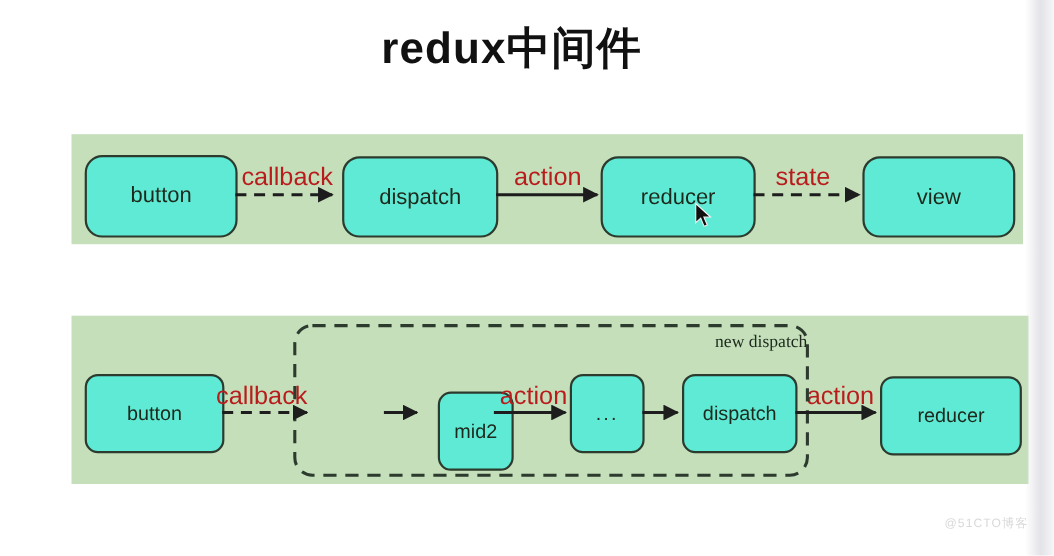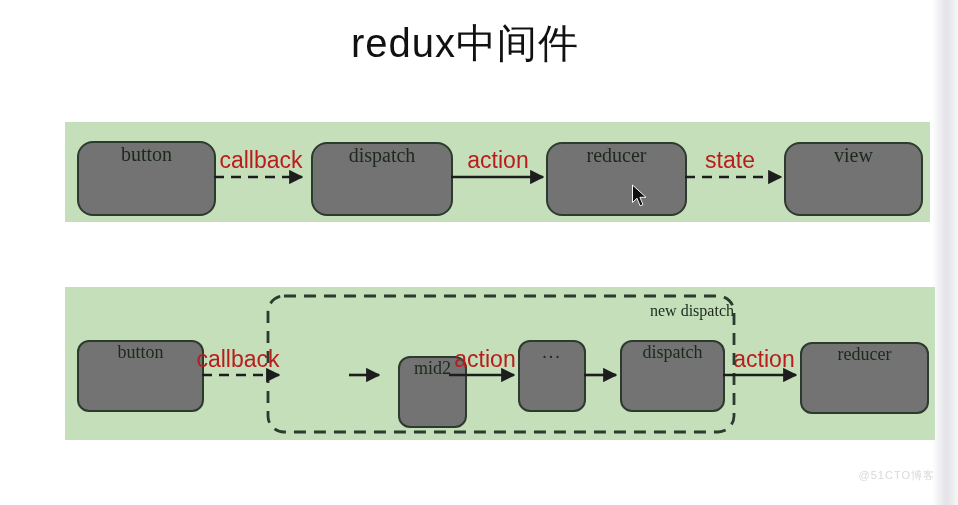--- a/index.html
+++ b/index.html
@@ -1,26 +1,26 @@
 <!DOCTYPE html>
 <html><head>
 <meta charset="utf-8">
 <style>
   html,body{margin:0;padding:0;}
   body{width:958px;height:505px;background:#ffffff;overflow:hidden;position:relative;
        font-family:"Liberation Sans","DejaVu Sans",sans-serif;}
   #stage{position:absolute;left:0;top:0;width:958px;height:505px;}
   .page-title{position:absolute;left:0;top:16px;width:930px;text-align:center;
-      font-size:40px;font-weight:400;color:#111;letter-spacing:1px;}
+      font-size:40px;font-weight:700;color:#111;letter-spacing:1px;}
   .panel{position:absolute;background:#c4dfba;}
   #panel-top{left:65px;top:122px;width:865px;height:100px;}
   #panel-bottom{left:65px;top:287px;width:870px;height:153px;}
-  .node{position:absolute;background:#737373;border:2.5px solid #2c3b2e;
-      display:flex;align-items:flex-start;justify-content:center;
-      font-family:Liberation Serif, serif;color:#1c291c;}
+  .node{position:absolute;background:#5eead4;border:2.5px solid #2c3b2e;
+      display:flex;align-items:center;justify-content:center;
+      font-family:Liberation Sans, sans-serif;color:#1c291c;}
   .node-lg{border-radius:16px;font-size:20px;}
   .node-sm{border-radius:12px;font-size:18px;}
   .edge-label{position:absolute;transform:translateX(-50%);white-space:nowrap;
       font-family:Liberation Sans, sans-serif;font-size:23px;color:#b91c1c;}
   .group-label{position:absolute;left:268px;top:302px;width:466px;text-align:right;
       font-family:"Liberation Serif","DejaVu Serif",serif;font-size:16px;color:#1c291c;}
   #arrow-layer{position:absolute;left:0;top:0;pointer-events:none;}
   .edge-shade{position:absolute;right:0;top:0;width:26px;height:505px;
       background:linear-gradient(to right, rgba(226,226,230,0), rgba(222,222,228,0.85) 55%, rgba(242,242,245,0.7));}
   .watermark{position:absolute;right:23px;top:468px;font-size:11px;color:#d9d9d9;letter-spacing:1px;}

